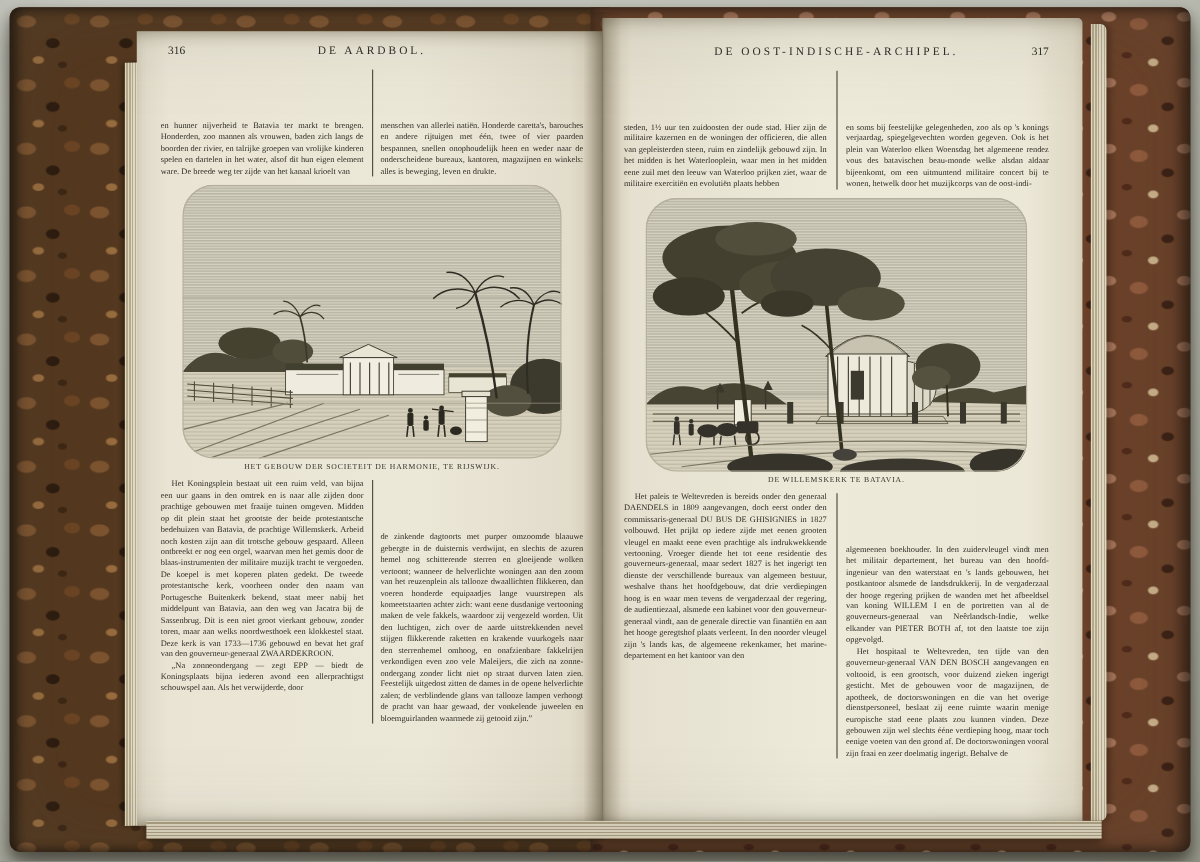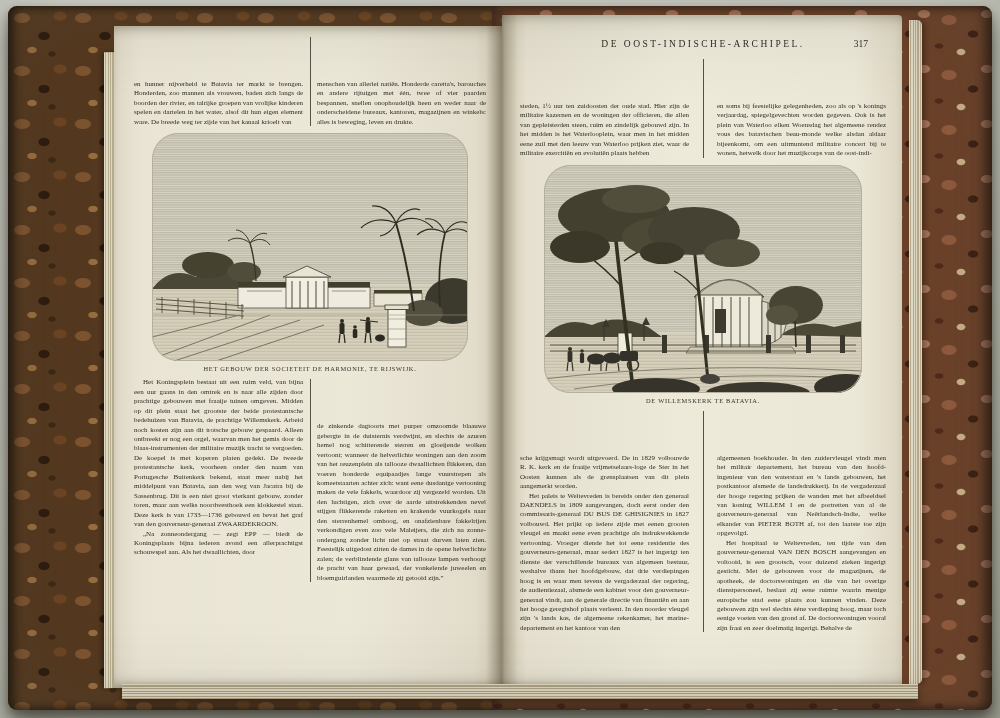--- a/index.html
+++ b/index.html
@@ -36,29 +36,29 @@
   .edge-right-fore{left:901px;top:14px;bottom:26px;width:13px;border-radius:0 5px 5px 0;
     box-shadow:3px 0 5px rgba(0,0,0,.3);}
   .edge-bottom{position:absolute;left:122px;right:82px;top:684px;height:15px;
     background:repeating-linear-gradient(to bottom,#ddd5bf 0 1.4px,#ab9f82 1.4px 2.6px);
     box-shadow:0 4px 7px rgba(20,17,10,.5);}
 
   .page{position:absolute;color:#2e2b24;}
   .page-left{left:114px;top:26px;width:388px;height:662px;padding:10px 16px 0 20px;
     background:linear-gradient(to right,#ded8c6 0%,#e9e4d4 7%,#ece8d8 60%,#e2dccb 93%,#cfc6ae 100%);
     box-shadow:inset 0 10px 14px -10px rgba(80,68,42,.55),inset 0 -12px 16px -12px rgba(80,68,42,.6);}
-  .page-right{left:502px;top:15px;width:400px;height:673px;padding:22px 16px 0 18px;border-radius:0 4px 4px 0;
+  .page-right{left:502px;top:15px;width:400px;height:673px;padding:22px 28px 0 18px;border-radius:0 4px 4px 0;
     background:linear-gradient(to right,#cbc2aa 0%,#e5e0cf 6%,#edeada 45%,#ece8d8 88%,#ddd6c2 100%);
     box-shadow:inset 0 10px 14px -10px rgba(80,68,42,.5),inset 0 -12px 16px -12px rgba(80,68,42,.6);}
   .gutter{position:absolute;left:486px;top:10px;bottom:18px;width:32px;pointer-events:none;
     background:linear-gradient(to right,rgba(40,32,16,0) 0%,rgba(40,32,16,.34) 48%,rgba(40,32,16,.18) 58%,rgba(40,32,16,0) 100%);}
 
   .pg-header{position:relative;height:16px;margin-bottom:5px;font-size:9.5px;letter-spacing:1px;}
   .pg-num{position:absolute;top:2px;font-size:9.5px;letter-spacing:0;}
-  .pg-num.nleft{left:6px;} .pg-num.nright{right:18px;}
+  .pg-num.nleft{left:6px;} .pg-num.nright{right:0;}
   .pg-title{position:absolute;left:0;right:0;top:2px;text-align:center;letter-spacing:2.5px;font-size:9.5px;}
 
   .cols{position:relative;display:flex;justify-content:space-between;}
   .col{width:169px;font-size:7px;line-height:9.45px;text-align:justify;}
   .col p{margin:0;text-indent:9px;}
   .col p.cont{text-indent:0;margin-top:44px;}
   .colrule{position:absolute;left:50%;top:1px;bottom:1px;width:1px;background:#555146;}
 
   .figure{margin:6px auto 0;text-align:center;}
   .figure svg{display:block;margin:0 auto;}
@@ -89,20 +89,24 @@
   </svg>
 
   <div class="book">
     <div class="marble marble-left"></div>
     <div class="marble marble-right"></div>
     <div class="edge-stack edge-left"></div>
     <div class="edge-stack edge-right-fore"></div>
   </div>
 
   <div class="page page-left">
+    <div class="pg-header">
+      <span class="pg-num nleft">316</span>
+      <span class="pg-title">DE AARDBOL.</span>
+    </div>
     <div class="cols">
       <div class="col">
         <p class="cont">en hunner nijverheid te Batavia ter markt te brengen. Honderden, zoo mannen als vrouwen, baden zich langs de boorden der rivier, en talrijke groepen van vrolijke kinderen spelen en dartelen in het water, alsof dit hun eigen element ware. De breede weg ter zijde van het kanaal krioelt van</p>
       </div>
       <div class="colrule"></div>
       <div class="col">
         <p class="cont">menschen van allerlei natiën. Honderde caretta's, barouches en andere rijtuigen met één, twee of vier paarden bespannen, snellen onophoudelijk heen en weder naar de onderscheidene bureaux, kantoren, magazijnen en winkels: alles is beweging, leven en drukte.</p>
       </div>
     </div>
 
@@ -158,21 +162,21 @@
           <path d="M0,182 L316,182" stroke="#9b9580" stroke-width="0.6"></path>
         </g>
         <rect x="0.5" y="0.5" width="315" height="227" rx="26" fill="none" stroke="#b5af9c" stroke-width="1"></rect>
       </svg>
       <div class="caption">HET GEBOUW DER SOCIETEIT DE HARMONIE, TE RIJSWIJK.</div>
     </div>
 
     <div class="cols">
       <div class="col">
         <p>Het Koningsplein bestaat uit een ruim veld, van bijna een uur gaans in den omtrek en is naar alle zijden door prachtige gebouwen met fraaije tuinen omgeven. Midden op dit plein staat het grootste der beide protestantsche bedehuizen van Batavia, de prachtige Willemskerk. Arbeid noch kosten zijn aan dit trotsche gebouw gespaard. Alleen ontbreekt er nog een orgel, waarvan men het gemis door de blaas-instrumenten der militaire muzijk tracht te vergoeden. De koepel is met koperen platen gedekt. De tweede protestantsche kerk, voorheen onder den naam van Portugesche Buitenkerk bekend, staat meer nabij het middelpunt van Batavia, aan den weg van Jacatra bij de Sassenbrug. Dit is een niet groot vierkant gebouw, zonder toren, maar aan welks noordwesthoek een klokkestel staat. Deze kerk is van 1733—1736 gebouwd en bevat het graf van den gouverneur-generaal ZWAARDEKROON.</p>
-        <p>„Na zonneondergang — zegt EPP — biedt de Koningsplaats bijna iederen avond een allerprachtigst schouwspel aan. Als het dwaallichten, door</p>
+        <p>„Na zonneondergang — zegt EPP — biedt de Koningsplaats bijna iederen avond een allerprachtigst schouwspel aan. Als het verwijderde, door</p>
       </div>
       <div class="colrule"></div>
       <div class="col">
         <p class="cont">de zinkende dagtoorts met purper omzoomde blaauwe gebergte in de duisternis verdwijnt, en slechts de azuren hemel nog schitterende sterren en gloeijende wolken vertoont; wanneer de helverlichte woningen aan den zoom van het reuzenplein als tallooze dwaallichten flikkeren, dan voeren honderde equipaadjes lange vuurstrepen als komeetstaarten achter zich: want eene dusdanige vertooning maken de vele fakkels, waardoor zij vergezeld worden. Uit den luchtigen, zich over de aarde uitstrekkenden nevel stijgen flikkerende raketten en krakende vuurkogels naar den sterrenhemel omhoog, en onafzienbare fakkelrijen verkondigen even zoo vele Maleijers, die zich na zonne-ondergang zonder licht niet op straat durven laten zien. Feestelijk uitgedost zitten de dames in de opene helverlichte zalen; de verblindende glans van tallooze lampen verhoogt de pracht van haar gewaad, der vonkelende juweelen en bloemguirlanden waarmede zij getooid zijn.”</p>
       </div>
     </div>
   </div>
 
   <div class="page page-right">
     <div class="pg-header">
@@ -257,21 +261,20 @@
           <ellipse cx="302" cy="222" rx="32" ry="13" fill="#35332a"></ellipse>
           <ellipse cx="166" cy="214" rx="10" ry="5" fill="#44423a"></ellipse>
         </g>
         <rect x="0.5" y="0.5" width="317" height="227" rx="26" fill="none" stroke="#b5af9c" stroke-width="1"></rect>
       </svg>
       <div class="caption">DE WILLEMSKERK TE BATAVIA.</div>
     </div>
 
     <div class="cols">
       <div class="col">
-        <p class="cont">sche krijgsmagt wordt uitgevoerd. De in 1829 volbouwde R. K. kerk en de fraaije vrijmetselaars-loge de Ster in het Oosten kunnen als de grensplaatsen van dit plein aangemerkt worden.</p>
         <p>Het paleis te Weltevreden is bereids onder den generaal DAENDELS in 1809 aangevangen, doch eerst onder den commissaris-generaal DU BUS DE GHISIGNIES in 1827 volbouwd. Het prijkt op iedere zijde met eenen grooten vleugel en maakt eene even prachtige als indrukwekkende vertooning. Vroeger diende het tot eene residentie des gouverneurs-generaal, maar sedert 1827 is het ingerigt ten dienste der verschillende bureaux van algemeen bestuur, weshalve thans het hoofdgebouw, dat drie verdiepingen hoog is en waar men tevens de vergaderzaal der regering, de audientiezaal, alsmede een kabinet voor den gouverneur-generaal vindt, aan de generale directie van finantiën en aan het hooge geregtshof plaats verleent. In den noorder vleugel zijn 's lands kas, de algemeene rekenkamer, het marine-departement en het kantoor van den</p>
       </div>
       <div class="colrule"></div>
       <div class="col">
         <p class="cont">algemeenen boekhouder. In den zuidervleugel vindt men het militair departement, het bureau van den hoofd-ingenieur van den waterstaat en 's lands gebouwen, het postkantoor alsmede de landsdrukkerij. In de vergaderzaal der hooge regering prijken de wanden met het afbeeldsel van koning WILLEM I en de portretten van al de gouverneurs-generaal van Neêrlandsch-Indie, welke elkander van PIETER BOTH af, tot den laatste toe zijn opgevolgd.</p>
         <p>Het hospitaal te Weltevreden, ten tijde van den gouverneur-generaal VAN DEN BOSCH aangevangen en voltooid, is een grootsch, voor duizend zieken ingerigt gesticht. Met de gebouwen voor de magazijnen, de apotheek, de doctorswoningen en die van het overige dienstpersoneel, beslaat zij eene ruimte waarin menige europische stad eene plaats zou kunnen vinden. Deze gebouwen zijn wel slechts ééne verdieping hoog, maar toch eenige voeten van den grond af. De doctorswoningen vooral zijn fraai en zeer doelmatig ingerigt. Behalve de</p>
       </div>
     </div>
   </div>
 

